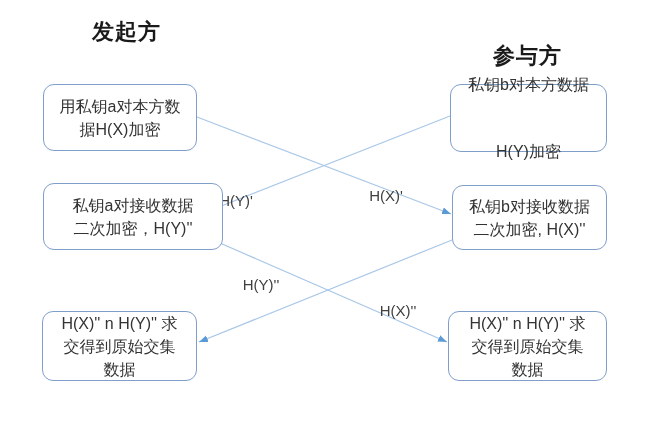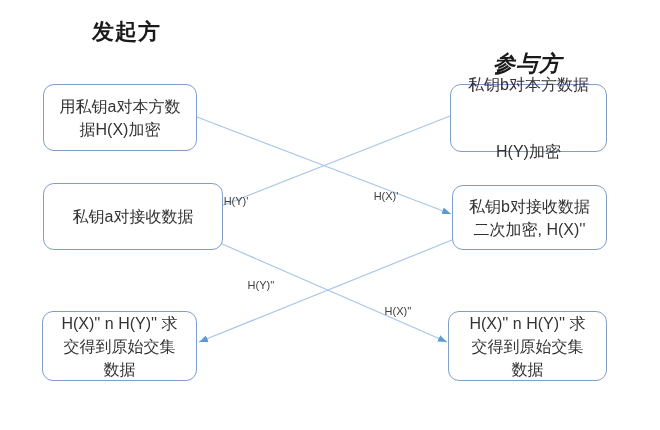--- a/index.html
+++ b/index.html
@@ -21,31 +21,31 @@
     border:1.6px solid var(--box-border); background:var(--box-fill);
     border-radius:11px; display:flex; flex-direction:column;
     align-items:center; justify-content:center; text-align:center;
     font-size:16px; line-height:23px; color:var(--text);
   }
   .node span{display:block; white-space:nowrap;}
   .edges{position:absolute; left:0; top:0; pointer-events:none;}
   .edge-line{stroke:var(--line); stroke-width:1.2; fill:none;}
   .arrow-head{fill:var(--arrow);}
   .edge-label{
-    position:absolute; font-size:11px; line-height:14px; color:var(--label);
+    position:absolute; font-size:15px; line-height:14px; color:var(--label);
     transform:translateX(-50%); white-space:nowrap;
   }
 </style>
 </head>
 <body>
 
 <div class="canvas">
 
   <div class="col-title" style="left:92px; top:17px;">发起方</div>
-  <div class="col-title" style="left:493px; top:49px;font-style:italic;">参与方</div>
+  <div class="col-title" style="left:493px; top:41px;">参与方</div>
 
   <svg class="edges" width="660" height="430" viewBox="0 0 660 430">
     <defs>
       <marker id="arr" markerUnits="userSpaceOnUse" markerWidth="10" markerHeight="8" refX="9" refY="3.5" orient="auto">
         <path class="arrow-head" d="M0,0 L9,3.5 L0,7 Z"></path>
       </marker>
     </defs>
     <line class="edge-line" x1="197" y1="117" x2="451" y2="214" marker-end="url(#arr)"></line>
     <line class="edge-line" x1="450" y1="116" x2="201" y2="214" marker-end="url(#arr)"></line>
     <line class="edge-line" x1="197" y1="233" x2="447" y2="342" marker-end="url(#arr)"></line>
@@ -56,20 +56,21 @@
   <div class="edge-label" style="left:236px; top:194px;">H(Y)'</div>
   <div class="edge-label" style="left:398px; top:304px;">H(X)''</div>
   <div class="edge-label" style="left:261px; top:278px;">H(Y)''</div>
 
   <div class="node" style="left:43px; top:84px; width:154px; height:67px;">
     <span>用私钥a对本方数</span>
     <span>据H(X)加密</span>
   </div>
   <div class="node" style="left:43px; top:183px; width:180px; height:67px;">
     <span>私钥a对接收数据</span>
+    <span>二次加密，H(Y)''</span>
   </div>
   <div class="node" style="left:42px; top:311px; width:155px; height:70px;">
     <span>H(X)'' n H(Y)'' 求</span>
     <span>交得到原始交集</span>
     <span>数据</span>
   </div>
 
   <div class="node" style="left:450px; top:84px; width:157px; height:68px;gap:44px;">
     <span>私钥b对本方数据</span>
     <span>H(Y)加密</span>

